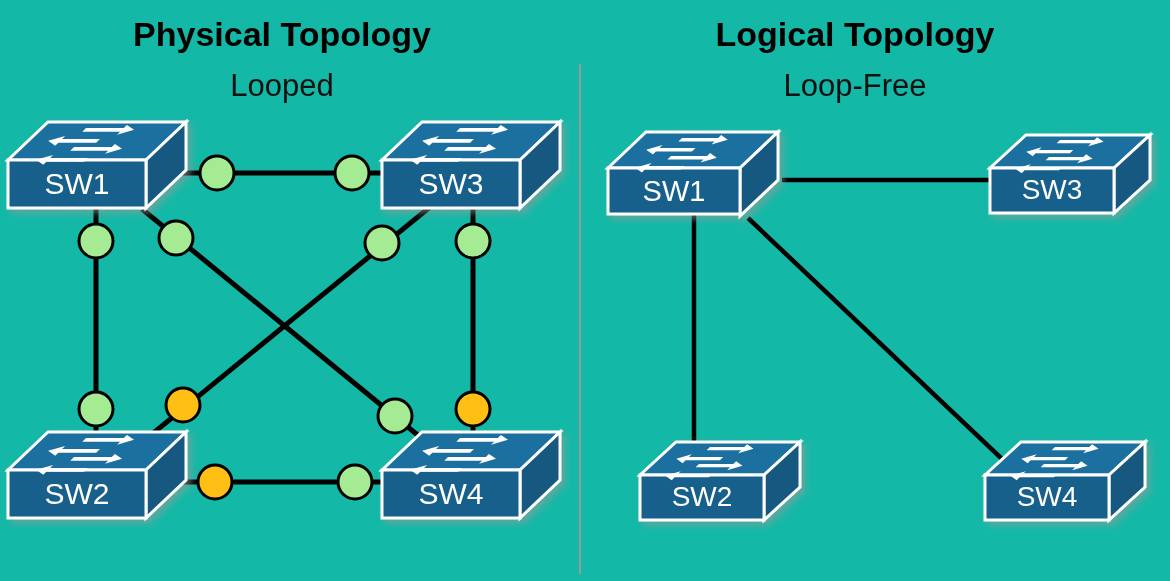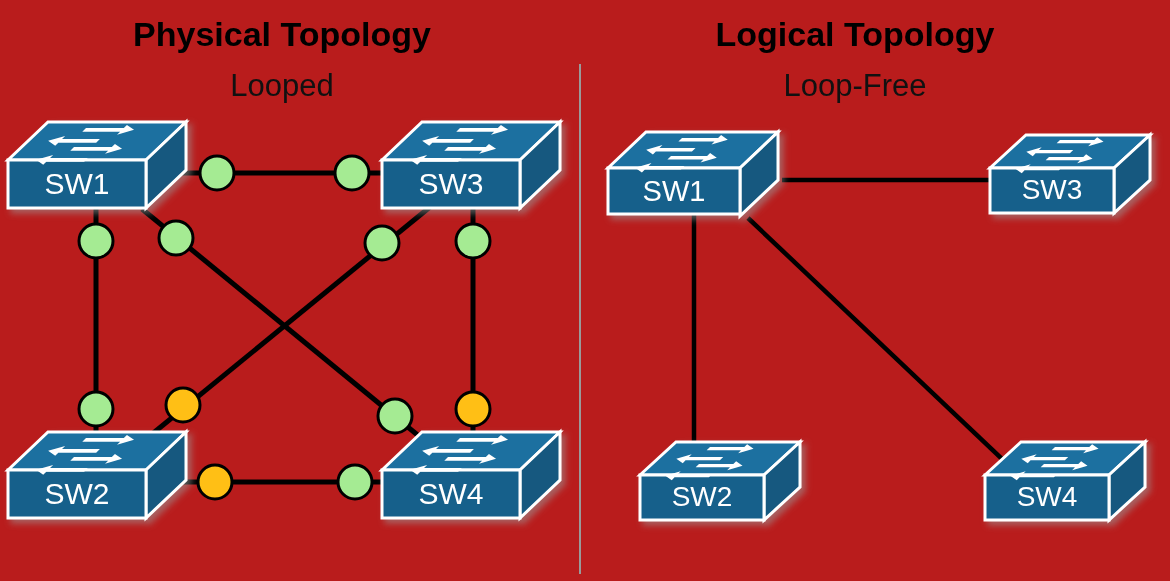--- a/index.html
+++ b/index.html
@@ -11,21 +11,21 @@
   body {
     font-family: "Liberation Sans", sans-serif;
     width: 1170px;
     height: 581px;
     overflow: hidden;
   }
   #stage {
     position: relative;
     width: 1170px;
     height: 581px;
-    background: #b91c1c;
+    background: #14b8a6;
   }
   svg.board {
     position: absolute;
     top: 0;
     left: 0;
     width: 1170px;
     height: 581px;
     display: block;
   }
   text.title-main {

